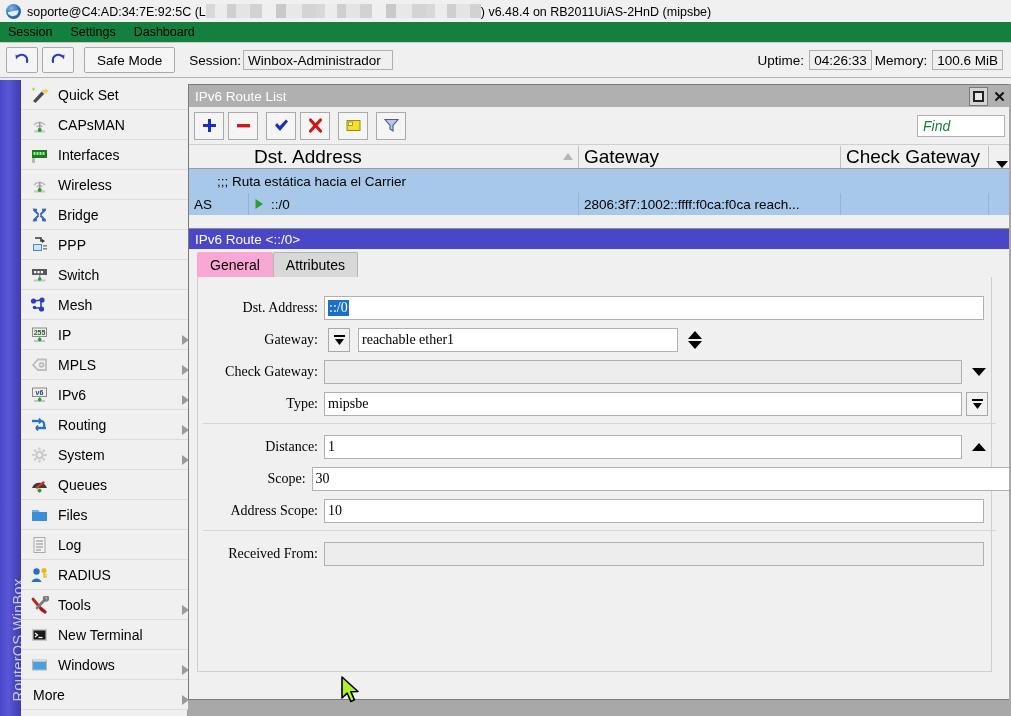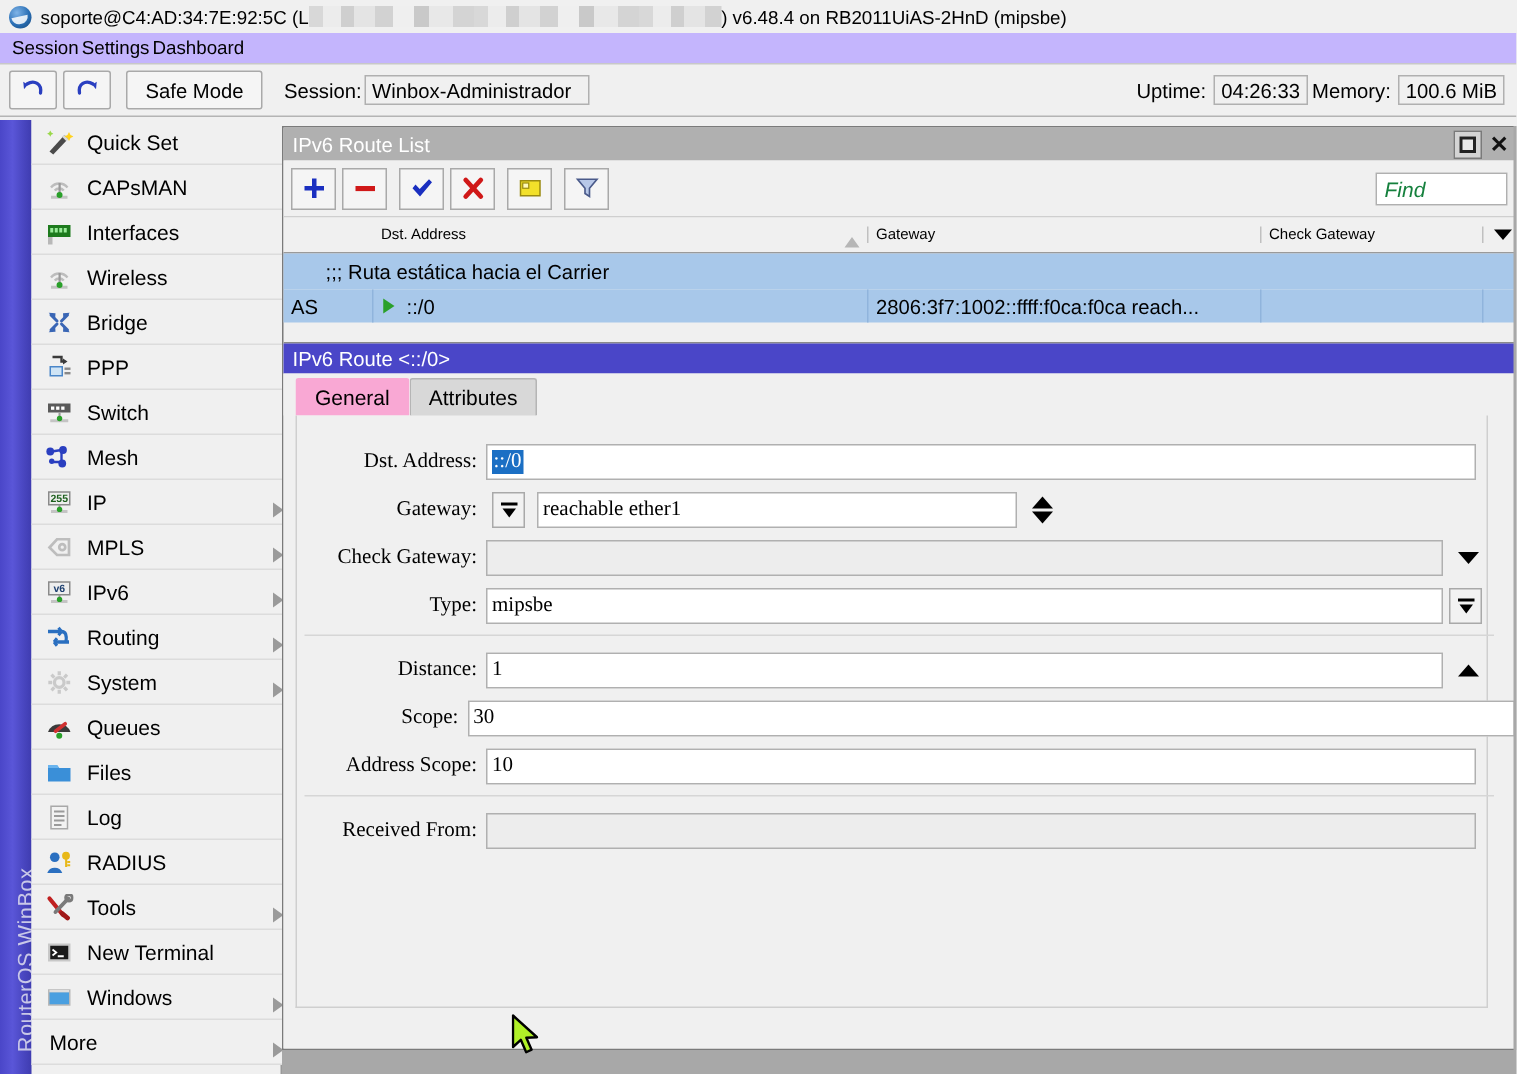--- a/index.html
+++ b/index.html
@@ -43,21 +43,21 @@
         #d2d2d2 44px, #d2d2d2 56px,
         #efefef 56px, #efefef 70px,
         #c9c9c9 70px, #c9c9c9 80px,
         #e8e8e8 80px, #e8e8e8 96px,
         #d4d4d4 96px, #d4d4d4 110px);
   }
 
   
   .menubar {
     position:absolute; left:0; top:22px; width:1011px; height:20px;
-    background:#c4b5fd; display:flex; align-items:center; padding-left:8px; gap:2px;
+    background:#15803d; display:flex; align-items:center; padding-left:8px; gap:18px;
     font-size:12.5px;
   }
   .menubar span { cursor:default; }
 
   
   .toolbar {
     position:absolute; left:0; top:42px; width:1011px; height:36px;
     background:#f0f0f0;
     border-top:1px solid #c8c8c8; border-bottom:1px solid #b4b4b4;
     display:flex; align-items:center; padding:0 6px;
@@ -142,22 +142,22 @@
     display:flex; align-items:center; justify-content:center; margin-right:4px; cursor:pointer;
   }
   .rl-btn.gap { margin-left:4px; }
   .find-box {
     margin-left:auto; width:88px; height:22px; background:#fff; border:1px solid #b0b0b0;
     display:flex; align-items:center; padding:0 5px;
     font-style:italic; color:#15803d; font-size:14px;
   }
 
   .col-head {
-    height:24px; background:#f0f0f0; display:flex; align-items:center;
-    border-bottom:1px solid #9a9a9a; font-size:10px;
+    height:24px; background:#f0f0f0; display:flex; align-items:flex-end;
+    border-bottom:1px solid #9a9a9a; font-size:19px;
   }
   .ch { border-right:1px solid #c0c0c0; display:flex; align-items:center; padding-left:5px; position:relative; }
   .ch .sort { position:absolute; right:5px; top:7px; width:0;height:0;
     border-left:5px solid transparent;border-right:5px solid transparent;border-bottom:7px solid #b6b6b6; }
   .ch-drop { width:21px; display:flex; align-items:center; justify-content:center; border-right:none; }
   .ch-drop i { width:0;height:0;border-left:6px solid transparent;border-right:6px solid transparent;border-top:7px solid #000; }
 
   .rl-row-comment {
     height:24px; background:#a8c8ea; display:flex; align-items:center;
     padding-left:28px; font-size:13.5px;

